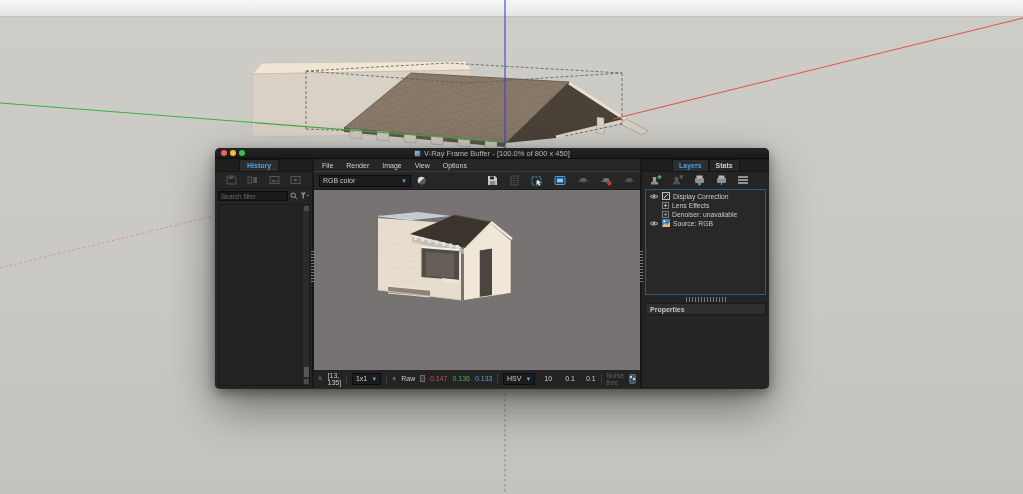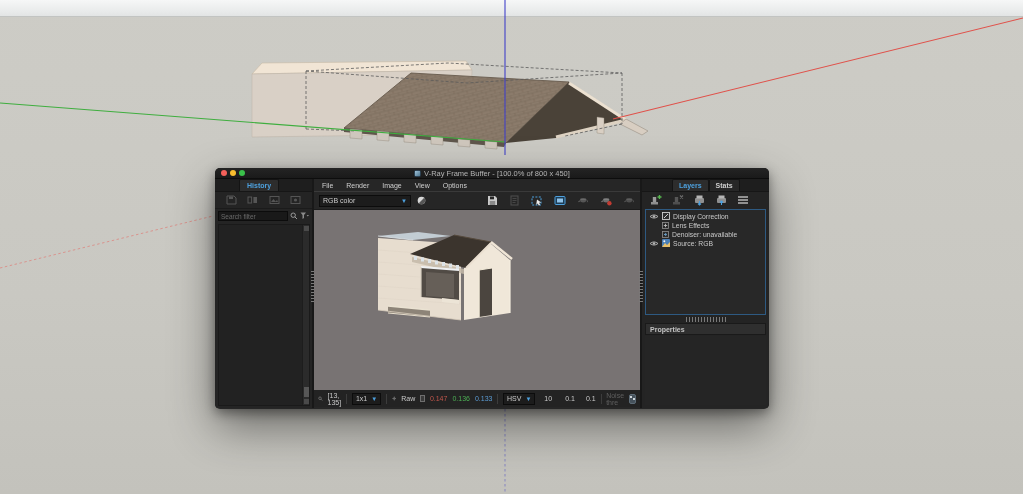--- a/index.html
+++ b/index.html
@@ -3,21 +3,21 @@
 <meta charset="utf-8">
 <style>
   * { margin:0; padding:0; box-sizing:border-box; }
   html,body { width:1023px; height:494px; overflow:hidden; font-family:"Liberation Sans", sans-serif; }
   .stage { position:relative; width:1023px; height:494px; background:linear-gradient(#cdccc6, #c9c8c2 60%, #c3c2bc); }
   .sk-toolbar { position:absolute; top:0; left:0; width:100%; height:17px;
     background:linear-gradient(#f6f7f7,#e9ebeb 70%,#e2e4e4); border-bottom:1px solid #c2c4c2; }
   svg.bgscene { position:absolute; inset:0; pointer-events:none; }
 
   
-  .vfb { position:absolute; left:215px; top:168px; width:554px; height:241px;
+  .vfb { position:absolute; left:215px; top:148px; width:554px; height:241px;
     background:#262626; border-radius:5px; overflow:hidden;
     box-shadow:0 18px 45px rgba(0,0,0,.45), 0 4px 12px rgba(0,0,0,.4); font-size:7px; color:#c9c9c9; }
   .titlebar { height:11px; background:linear-gradient(#242424,#1a1a1a); display:flex; align-items:center;
     position:relative; border-bottom:1px solid #0d0d0d; }
   .tl { width:6px; height:6px; border-radius:50%; margin-left:3px; }
   .tl:first-child { margin-left:6px; }
   .tl.red{background:#f4605a}.tl.yel{background:#f9bd2f}.tl.grn{background:#3ac04a}
   .title-wrap{ position:absolute; left:0; right:0; display:flex; justify-content:center; align-items:center; gap:3px; }
   .title-icon{ width:7px; height:7px; border-radius:1.5px; background:linear-gradient(135deg,#9fc2d8,#4e7791); border:0.5px solid #2c4152;}
   .title-text{ font-size:7.5px; color:#b4b4b4; white-space:nowrap; }

